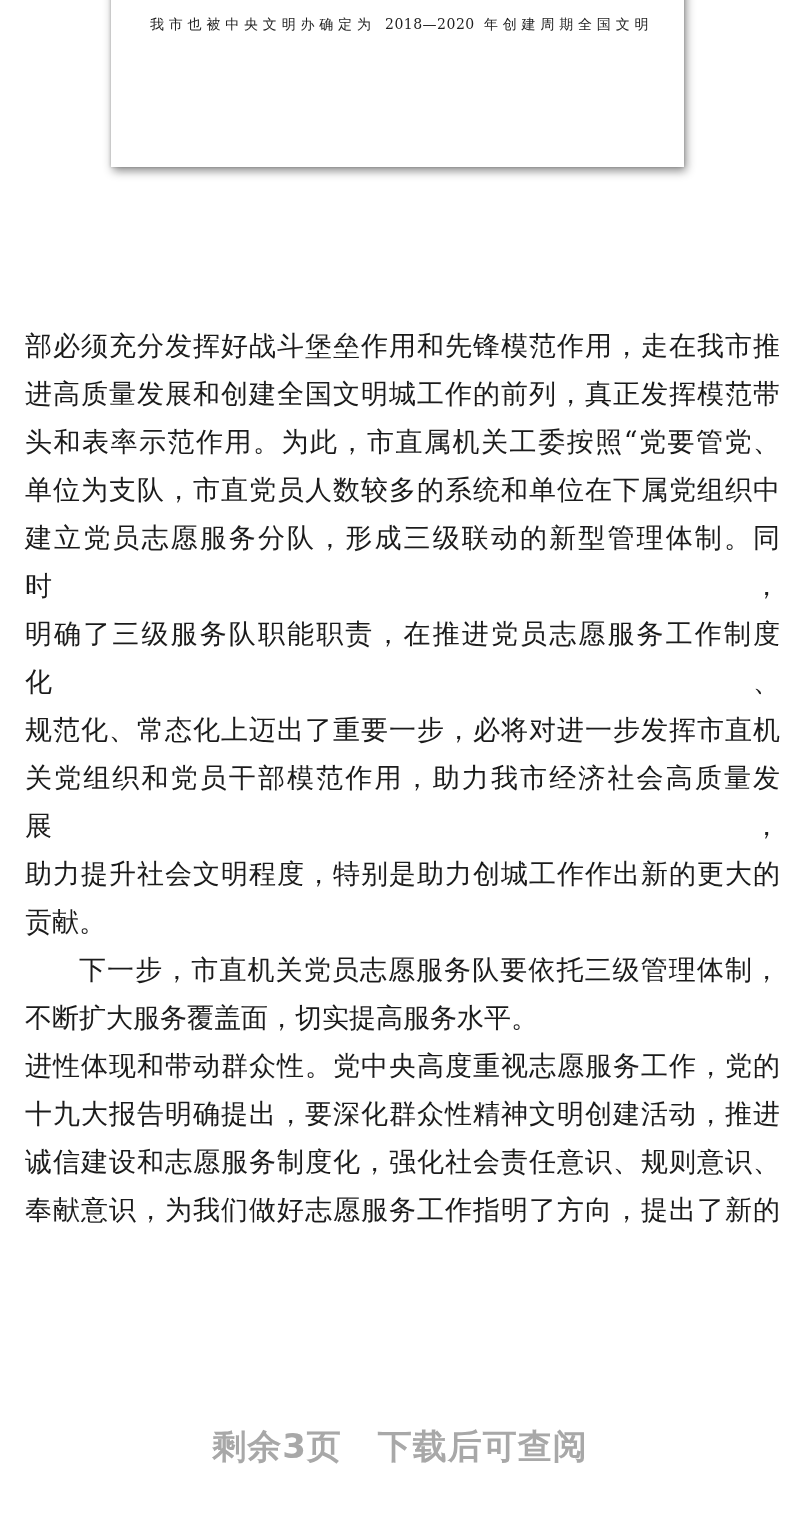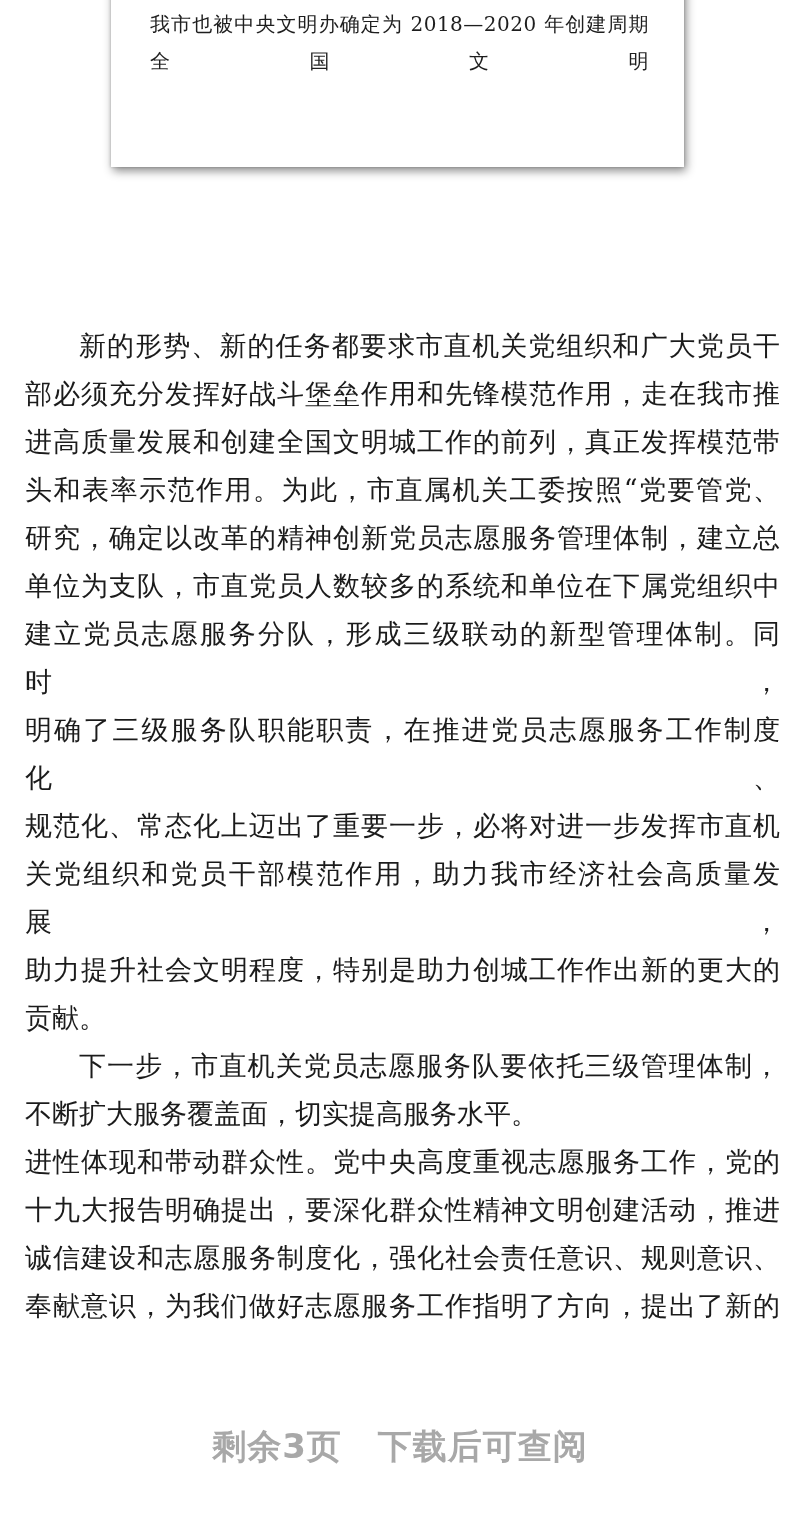--- a/index.html
+++ b/index.html
@@ -23,21 +23,21 @@
     width: 573px;
     height: 181px;
     background: #ffffff;
     box-shadow: 2px 4px 9px rgba(0,0,0,0.45), 0 0 3px rgba(0,0,0,0.22);
   }
   .prev-text {
     position: absolute;
     left: 39px;
     right: 35px;
     top: 20px;
-    font-size: 20px;
+    font-size: 14px;
     line-height: 37px;
     color: #1e1e1e;
     letter-spacing: 0.5px;
   }
   .prev-line {
     text-align: justify;
     text-align-last: justify;
     text-justify: inter-character;
   }
 
@@ -86,25 +86,23 @@
 
 <div class="prev-page">
   <div class="prev-text">
 
   <div class="prev-line">我市也被中央文明办确定为 2018—2020 年创建周期全国文明</div>
     </div>
 </div>
 
 <div class="doc-body">
 
-    <div class="doc-line indent">新的形势、新的任务都要求市直机关党组织和广大党员干</div>
     <div class="doc-line">部必须充分发挥好战斗堡垒作用和先锋模范作用，走在我市推</div>
     <div class="doc-line">进高质量发展和创建全国文明城工作的前列，真正发挥模范带</div>
     <div class="doc-line">头和表率示范作用。为此，市直属机关工委按照“党要管党、</div>
-    <div class="doc-line">研究，确定以改革的精神创新党员志愿服务管理体制，建立总</div>
     <div class="doc-line">单位为支队，市直党员人数较多的系统和单位在下属党组织中</div>
     <div class="doc-line">建立党员志愿服务分队，形成三级联动的新型管理体制。同时，</div>
     <div class="doc-line">明确了三级服务队职能职责，在推进党员志愿服务工作制度化、</div>
     <div class="doc-line">规范化、常态化上迈出了重要一步，必将对进一步发挥市直机</div>
     <div class="doc-line">关党组织和党员干部模范作用，助力我市经济社会高质量发展，</div>
     <div class="doc-line">助力提升社会文明程度，特别是助力创城工作作出新的更大的</div>
     <div class="doc-line para_end">贡献。</div>
     <div class="doc-line indent">下一步，市直机关党员志愿服务队要依托三级管理体制，</div>
     <div class="doc-line para_end">不断扩大服务覆盖面，切实提高服务水平。</div>
     <div class="doc-line">进性体现和带动群众性。党中央高度重视志愿服务工作，党的</div>

